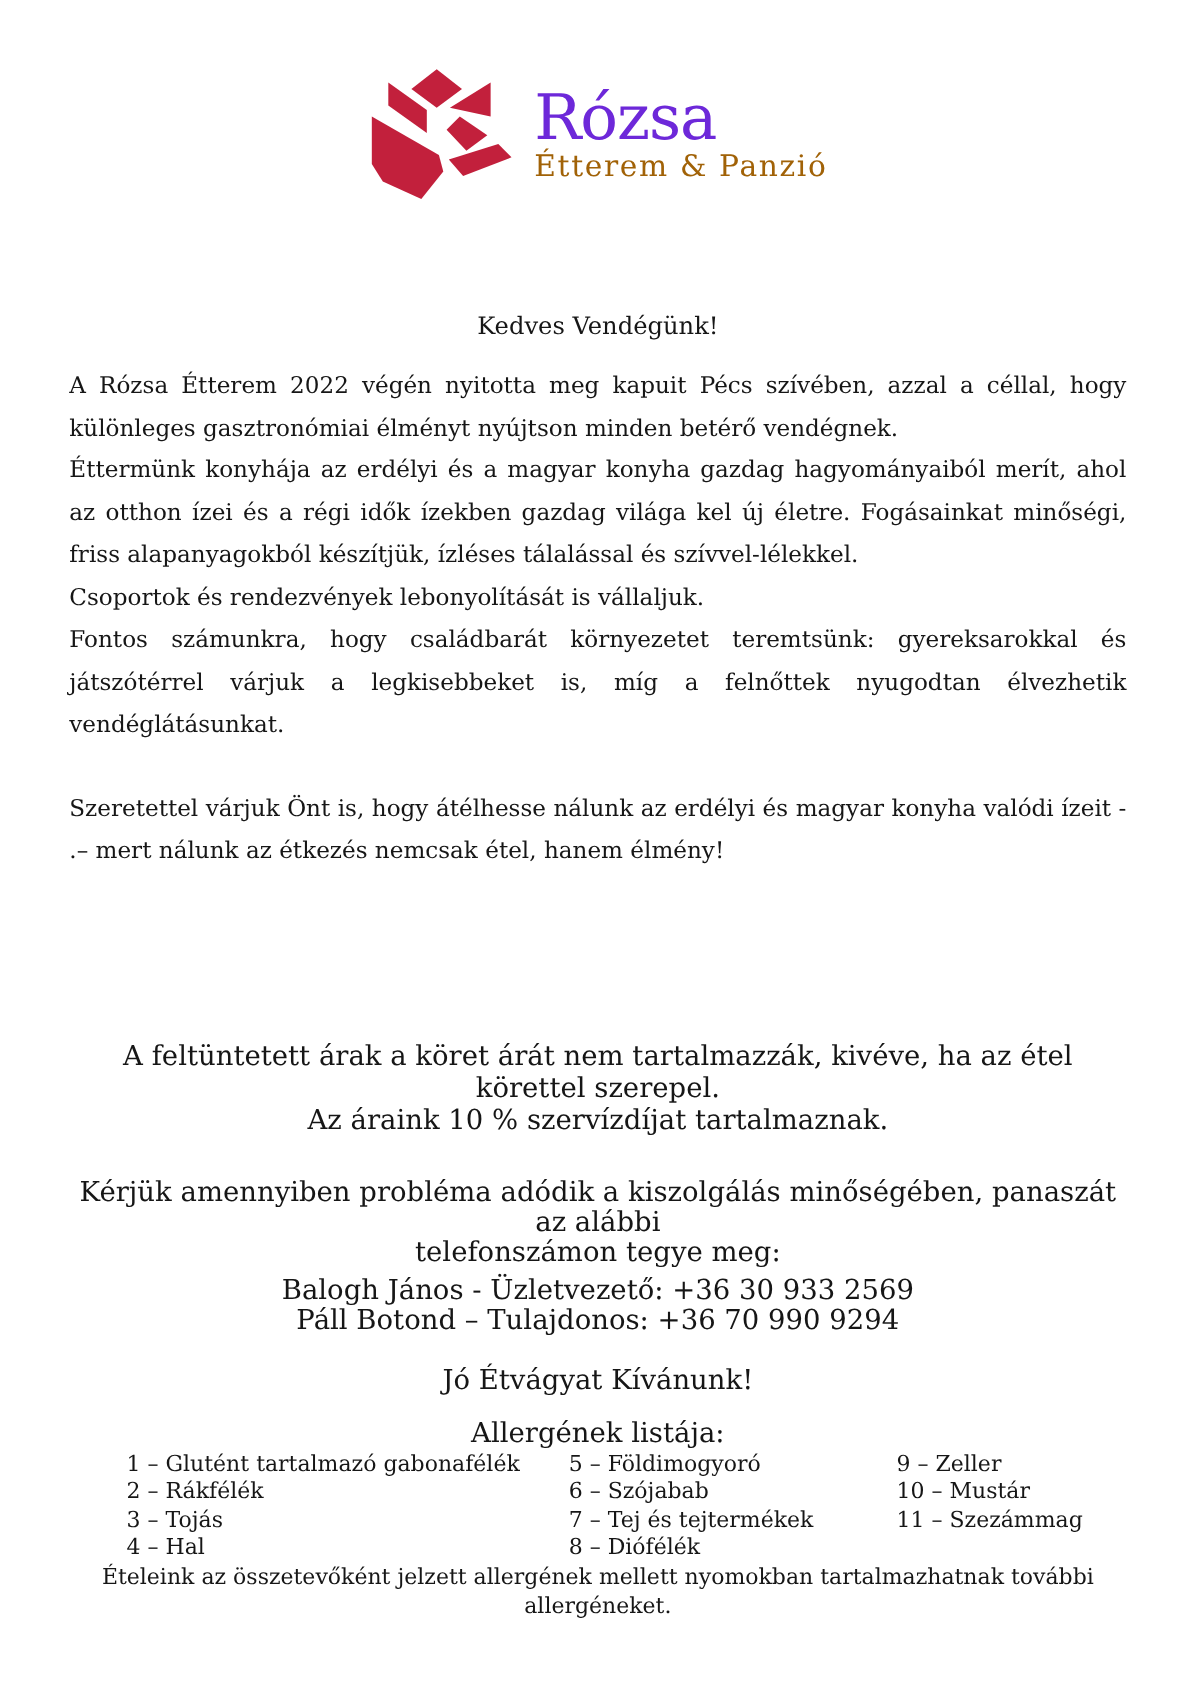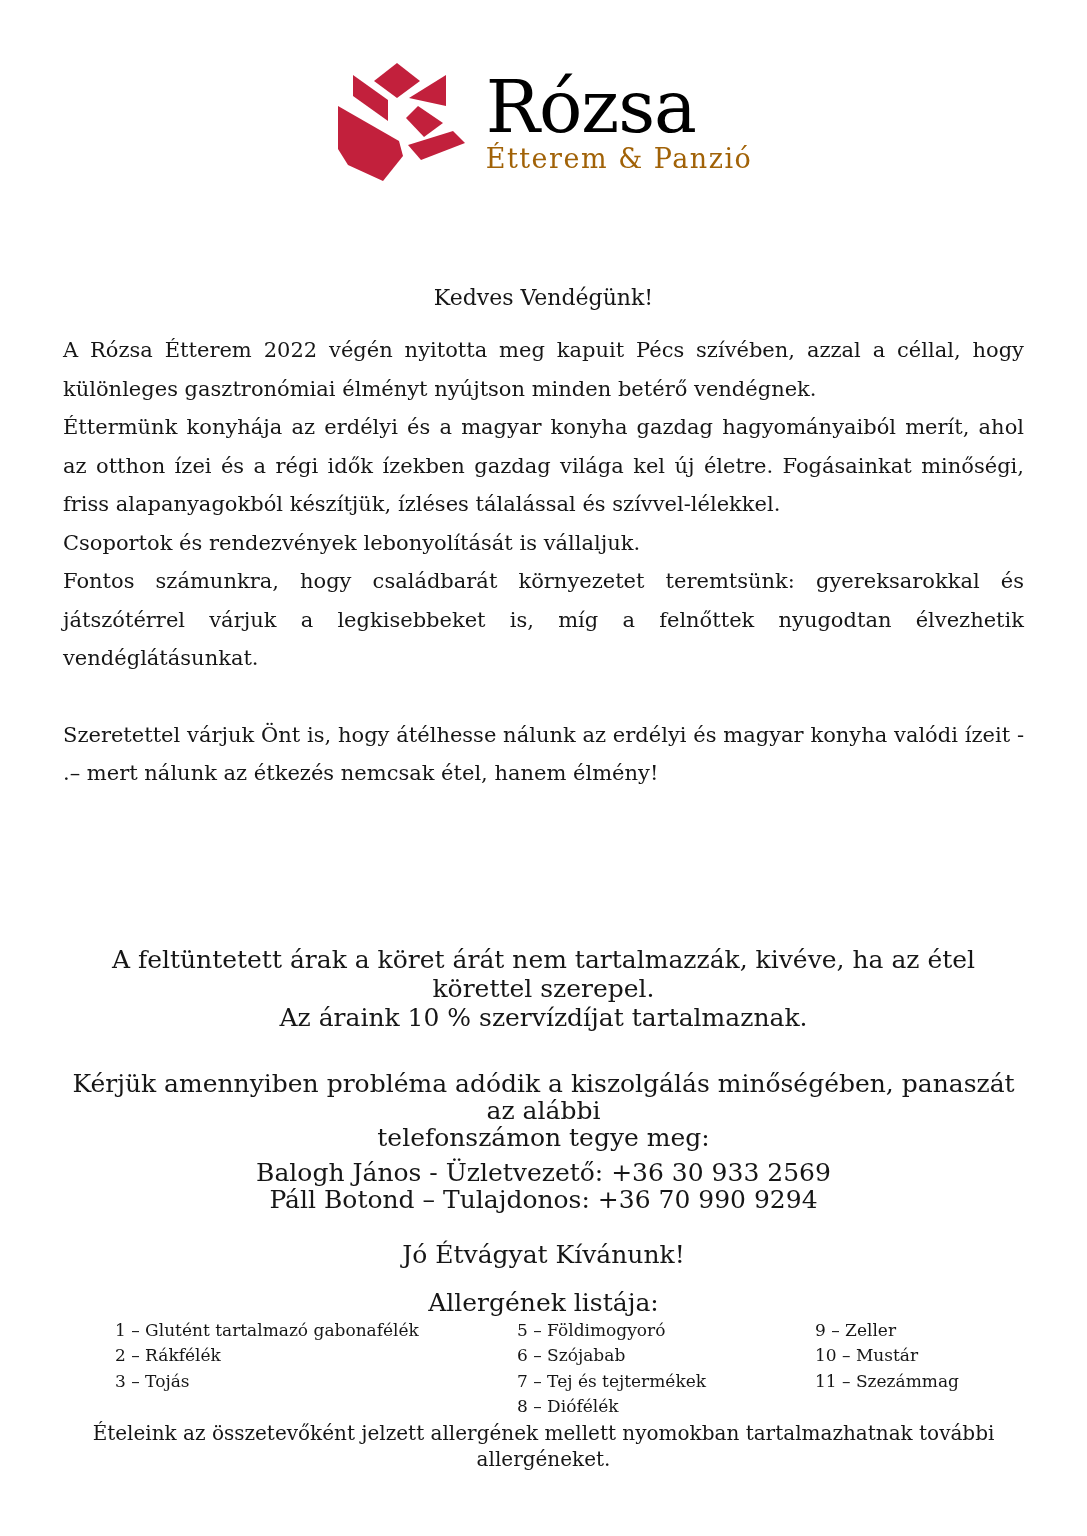--- a/index.html
+++ b/index.html
@@ -20,24 +20,24 @@
   .logo-row {
     display: flex;
     justify-content: center;
     align-items: center;
     gap: 16px;
     height: 138px;
   }
   .rose { width: 135px; height: 135px; flex: none; display: block; }
   .logo-text { display: flex; flex-direction: column; }
   .brand {
-    font-size: 72px;
+    font-size: 57px;
     line-height: 0.92;
     letter-spacing: -1px;
-    color: #000000;
+    color: #6d28d9;
     font-weight: 400;
   }
   .tagline {
     font-size: 27px;
     letter-spacing: 1.5px;
     margin-top: 3px;
     color: #a16207;
   }
 
   
@@ -67,21 +67,21 @@
   .note.complaint{ margin-top: 38px;  line-height: 27px; }
   .contacts      { margin-top: 8px;   line-height: 27px; }
   .bon           { margin-top: 28px;  line-height: 27px; }
 
   
   .allergens-title { margin-top: 21px; line-height: 27px; }
   .allergen-grid {
     display: flex;
     padding-left: 52px;
     margin-top: 2px;
-    font-size: 17px;
+    font-size: 20px;
     line-height: 25.5px;
   }
   .allergen-col-1 { width: 402px; }
   .allergen-col-2 { width: 298px; }
   .allergen-col-3 { flex: 1; }
   .allergen-item { white-space: nowrap; }
   .allergen-footer {
     margin: 0;
     text-align: center;
     font-size: 20px;
@@ -136,20 +136,21 @@
   <div class="bon">Jó Étvágyat Kívánunk!</div>
 
   <div class="allergens">
     <div class="allergens-title">Allergének listája:</div>
 
     <div class="allergen-grid">
       <div class="allergen-col-1">
         <div class="allergen-item">1 – Glutént tartalmazó gabonafélék</div>
         <div class="allergen-item">2 – Rákfélék</div>
         <div class="allergen-item">3 – Tojás</div>
+        <div class="allergen-item">4 – Hal</div>
       </div>
       <div class="allergen-col-2">
         <div class="allergen-item">5 – Földimogyoró</div>
         <div class="allergen-item">6 – Szójabab</div>
         <div class="allergen-item">7 – Tej és tejtermékek</div>
         <div class="allergen-item">8 – Diófélék</div>
       </div>
       <div class="allergen-col-3">
         <div class="allergen-item">9 – Zeller</div>
         <div class="allergen-item">10 – Mustár</div>

